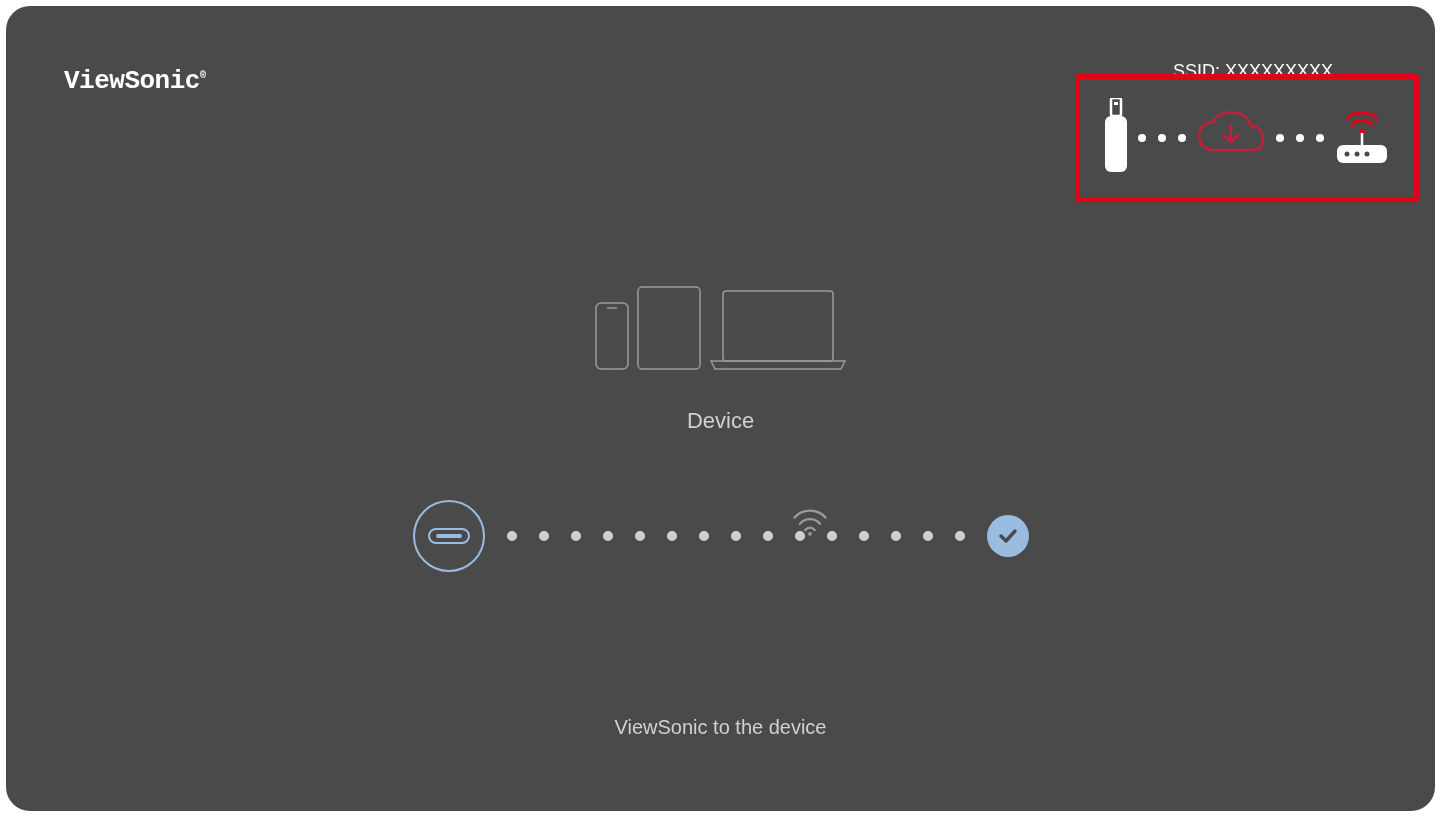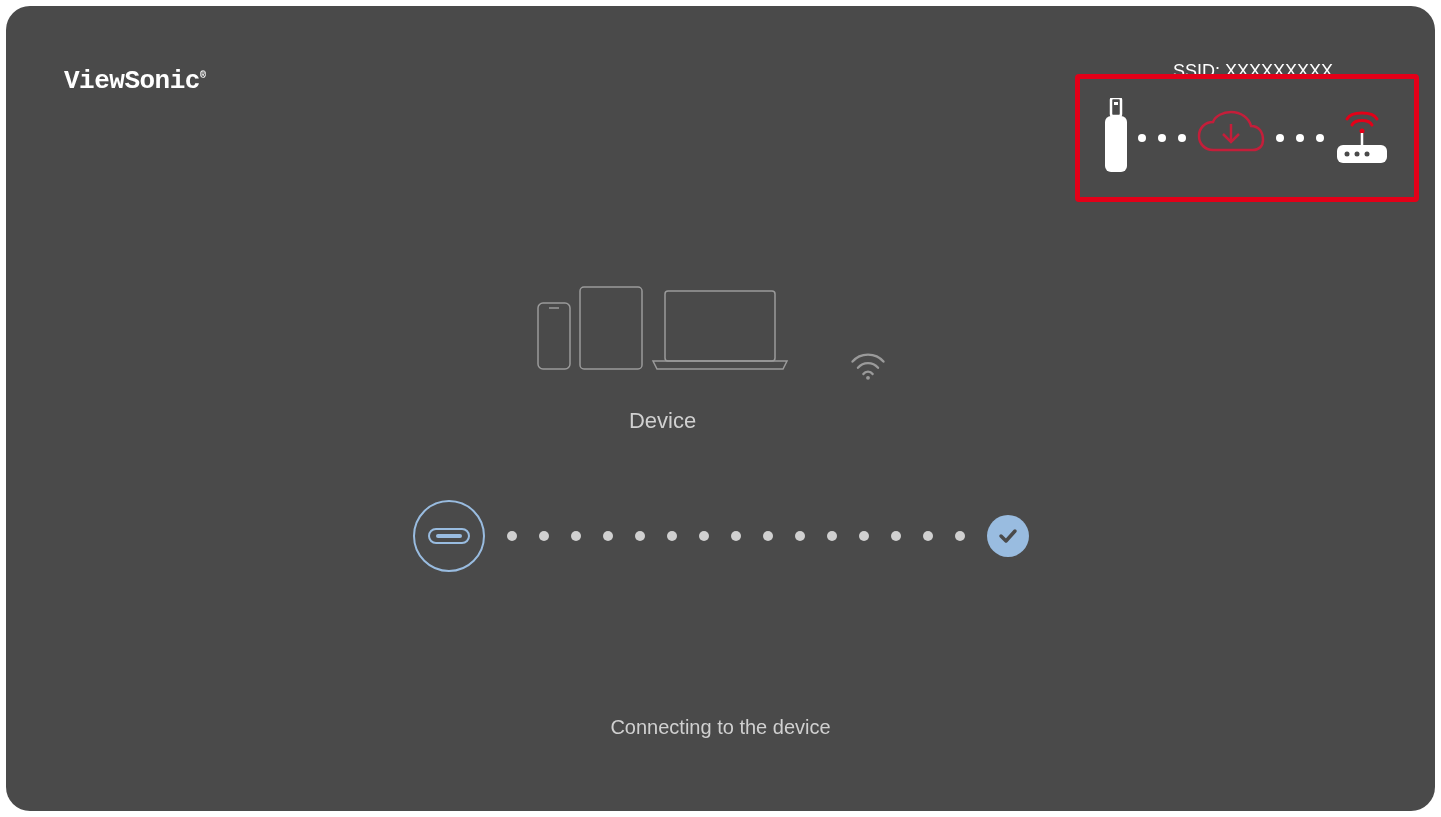--- a/index.html
+++ b/index.html
@@ -68,20 +68,21 @@
       margin: 0 3px;
     }
     .main-diagram {
       position: absolute;
       top: 280px;
       left: 50%;
       transform: translateX(-50%);
       display: flex;
       align-items: flex-end;
       gap: 72px;
+      flex-direction: column;
     }
     .diagram-col {
       display: flex;
       flex-direction: column;
       align-items: center;
     }
     .diagram-label {
       font-size: 22px;
       color: #d0d0d0;
       margin-top: 38px;
@@ -241,15 +242,15 @@
     <div class="progress-dot"></div>
     <div class="progress-dot"></div>
     <div class="progress-dot"></div>
     <div class="check-circle">
       <svg width="24" height="24" viewBox="0 0 24 24">
         <polyline points="5,12 10,17 19,7" fill="none" stroke="#4a4a4a" stroke-width="3.5" stroke-linecap="round" stroke-linejoin="round"></polyline>
       </svg>
     </div>
   </div>
 
-  <div class="status-text">Connecting to the device</div>
+  <div class="status-text">ViewSonic to the device</div>
 
 </div>
 
 </body></html>

